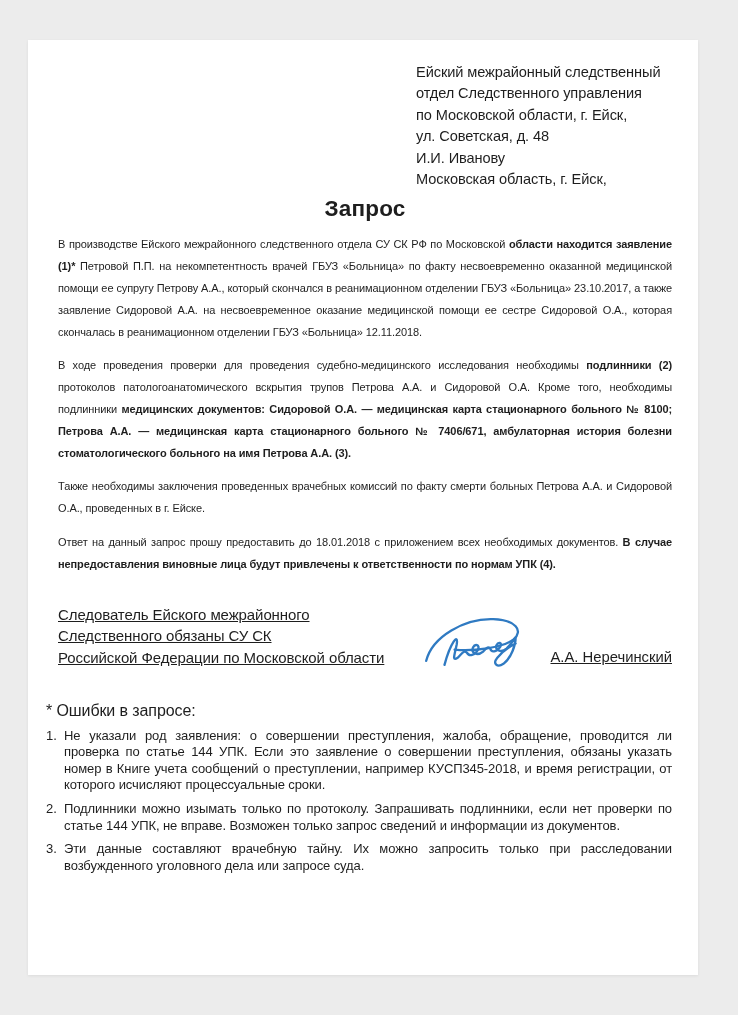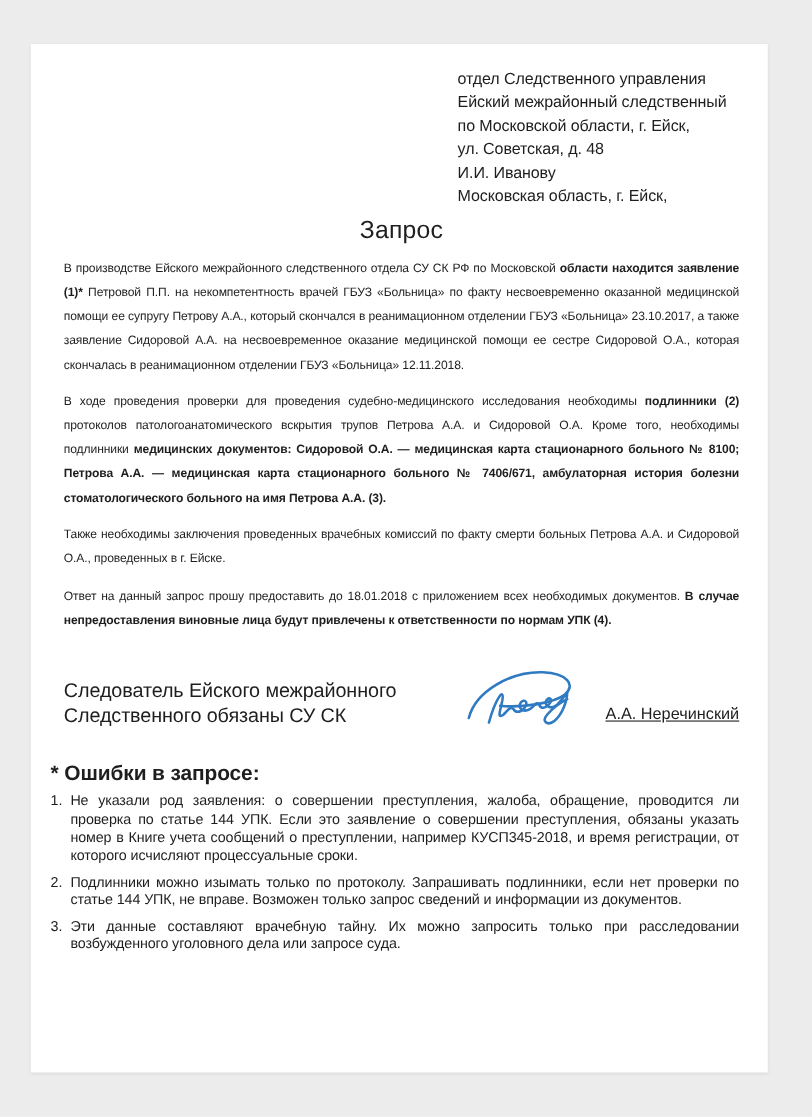--- a/index.html
+++ b/index.html
@@ -23,41 +23,42 @@
     margin-left: 358px;
     width: 258px;
     font-size: 14.6px;
     line-height: 21.4px;
     letter-spacing: -0.1px;
   }
   .doc-title {
     margin-top: 6px;
     text-align: center;
     font-size: 22.5px;
-    font-weight: normal;
+    font-weight: bold;
     letter-spacing: 0.2px;
   }
   .paragraphs p.para {
     margin: 12px 0 0 0;
     font-size: 11px;
     line-height: 21.8px;
     letter-spacing: -0.1px;
     text-align: justify;
   }
   .paragraphs p.para b { font-weight: bold; }
   .sig-row {
     margin-top: 28px;
     display: flex;
     align-items: flex-end;
   }
   .sig-text {
     width: 372px;
-    font-size: 18px;
+    font-size: 15px;
     line-height: 21.8px;
     letter-spacing: -0.1px;
+    text-decoration: underline;
   }
   .sig-script {
     width: 112px;
     margin-left: 18px;
     margin-bottom: -10px;
   }
   .sig-name {
     margin-left: 18px;
     font-size: 14.8px;
     line-height: 21.8px;
@@ -65,63 +66,64 @@
     text-decoration: underline;
   }
   .footnotes {
     margin-top: 34px;
     margin-left: -12px;
     font-size: 13px;
     line-height: 16.6px;
     letter-spacing: -0.1px;
   }
   .fn-header {
-    font-weight: bold;
-    font-size: 19px;
+    font-weight: normal;
+    font-size: 16px;
     margin-bottom: 8px;
   }
   .fn-item {
     display: flex;
     margin-bottom: 7px;
   }
   .fn-num {
     flex: 0 0 18px;
   }
   .fn-text {
     flex: 1;
     text-align: justify;
   }
 </style>
 </head>
 <body>
 
 <div class="paper">
 
   <div class="recipient">
+      <div>Ейский межрайонный следственный</div>
       <div>отдел Следственного управления</div>
-      <div>Ейский межрайонный следственный</div>
       <div>по Московской области, г. Ейск,</div>
       <div>ул. Советская, д. 48</div>
       <div>И.И. Иванову</div>
       <div>Московская область, г. Ейск,</div>
     </div>
 
   <div class="doc-title">Запрос</div>
 
   <div class="paragraphs">
       <p class="para"><span>В производстве Ейского межрайонного следственного отдела СУ СК РФ по Московской </span><b>области находится заявление (1)*</b><span> Петровой П.П. на некомпетентность врачей ГБУЗ «Больница» по факту несвоевременно оказанной медицинской помощи ее супругу Петрову А.А., который скончался в реанимационном отделении ГБУЗ «Больница» 23.10.2017, а также заявление Сидоровой А.А. на несвоевременное оказание медицинской помощи ее сестре Сидоровой О.А., которая скончалась в реанимационном отделении ГБУЗ «Больница» 12.11.2018.</span></p>
       <p class="para"><span>В ходе проведения проверки для проведения судебно-медицинского исследования необходимы </span><b>подлинники (2)</b><span> протоколов патологоанатомического вскрытия трупов Петрова А.А. и Сидоровой О.А. Кроме того, необходимы подлинники </span><b>медицинских документов: Сидоровой О.А. — медицинская карта стационарного больного № 8100; Петрова А.А. — медицинская карта стационарного больного № 7406/671, амбулаторная история болезни стоматологического больного на имя Петрова А.А. (3).</b></p>
       <p class="para"><span>Также необходимы заключения проведенных врачебных комиссий по факту смерти больных Петрова А.А. и Сидоровой О.А., проведенных в г. Ейске.</span></p>
       <p class="para"><span>Ответ на данный запрос прошу предоставить до 18.01.2018 с приложением всех необходимых документов. </span><b>В случае непредоставления виновные лица будут привлечены к ответственности по нормам УПК (4).</b></p>
     </div>
 
   <div class="sig-row">
     <div class="sig-text">
         <div>Следователь Ейского межрайонного</div>
         <div>Следственного обязаны СУ СК</div>
+        <div>Российской Федерации по Московской области</div>
       </div>
     <div class="sig-script">
       <svg viewBox="0 0 110 62" width="112" height="63" fill="none" stroke="#2f7ac2" stroke-width="2.3" stroke-linecap="round" stroke-linejoin="round">
         <path d="M6,48 C12,24 44,6 72,7 C94,8 102,18 92,27 C82,35 52,39 34,37"></path>
         <path d="M24,52 C30,30 38,20 36,32 C34,42 31,49 37,45 C41,41 43,37 46,40 C48,44 54,43 57,37 C59,32 54,31 52,35 C50,40 56,44 62,39 C65,36 67,33 69,36 C70,40 75,40 79,34 C81,30 77,29 75,33 C74,37 79,41 85,36 C89,32 92,28 94,25 C94,32 90,45 82,51 C76,55 71,51 76,45 C81,39 88,34 94,31"></path>
       </svg>
     </div>
     <div class="sig-name">А.А. Неречинский</div>
   </div>
 

